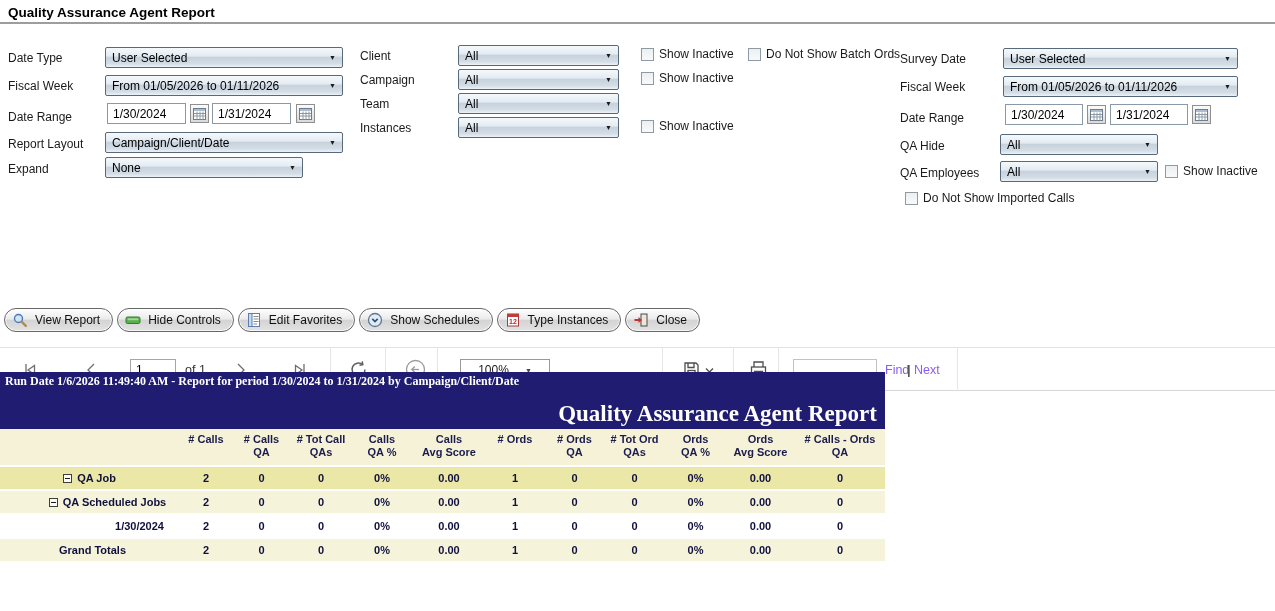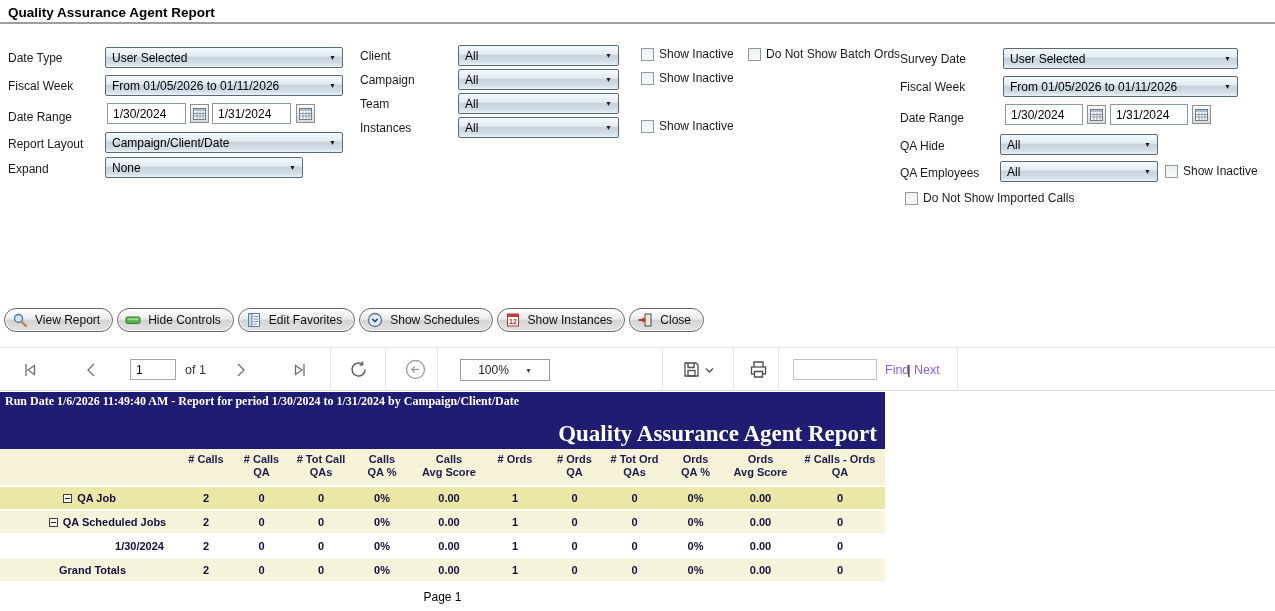--- a/index.html
+++ b/index.html
@@ -58,21 +58,21 @@
   .zoom-dd {
     position:absolute; left:460px; top:11px; width:90px; height:22px; border:1px solid #999;
     display:flex; align-items:center; justify-content:center; gap:16px; font-size:12px; color:#222; cursor:default;
   }
   .zoom-arrow { font-size:7px; color:#444; }
   .find-input { position:absolute; left:793px; top:11px; width:84px; height:21px; border:1px solid #c2c2c2; font-size:12px; padding:0 4px; font-family:"Liberation Sans", sans-serif; }
   .find-lbl { position:absolute; top:15px; font-size:12.5px; color:#8b5cf6; cursor:default; }
   .find-div { position:absolute; top:14px; font-size:13px; font-weight:bold; color:#555; }
 
   
-  .report { position:absolute; left:0; top:392px; width:885px; }
+  .report { position:absolute; left:0; top:372px; width:885px; }
   .banner { position:relative; width:885px; height:57px; background:#1f1c71; }
   .run-line {
     position:absolute; left:5px; top:2px; color:#fff; font-weight:bold; font-size:12px;
     font-family:"Liberation Serif", serif; white-space:nowrap;
   }
   .banner-title {
     position:absolute; right:8px; bottom:2px; color:#fff; font-weight:bold; font-size:23px;
     font-family:"Liberation Serif", serif; white-space:nowrap;
   }
   table.rpt { width:885px; border-collapse:collapse; table-layout:fixed; }
@@ -274,21 +274,21 @@
     <span>Show Schedules</span>
   </button>
   <button class="tb-btn">
     <span class="tb-ico">
       <svg width="16" height="16" viewBox="0 0 16 16">
           <rect x="2.5" y="2" width="11" height="12" fill="#fff" stroke="#a83a3a"></rect>
           <rect x="2.5" y="2" width="11" height="3" fill="#c43b3b"></rect>
           <text x="8" y="12" font-size="7" font-weight="bold" fill="#c42222" text-anchor="middle" font-family="Liberation Sans, sans-serif">12</text>
         </svg>
     </span>
-    <span>Show Instances</span>
+    <span>Type Instances</span>
   </button>
   <button class="tb-btn">
     <span class="tb-ico">
       <svg width="16" height="16" viewBox="0 0 16 16">
           <rect x="8" y="2" width="6" height="12" fill="#ece7d8" stroke="#4a4a4a"></rect>
           <path d="M1.5 8h5.5" stroke="#c23232" stroke-width="2"></path>
           <path d="M5.5 5L9 8l-3.5 3z" fill="#c23232"></path>
         </svg>
     </span>
     <span>Close</span>
@@ -503,14 +503,13 @@
         <td>1</td>
         <td>0</td>
         <td>0</td>
         <td>0%</td>
         <td>0.00</td>
         <td>0</td>
       </tr>
     </tbody>
   </table>
 
-  <div class="page-footer">Page 1</div>
 </div>
 
 </body></html>

